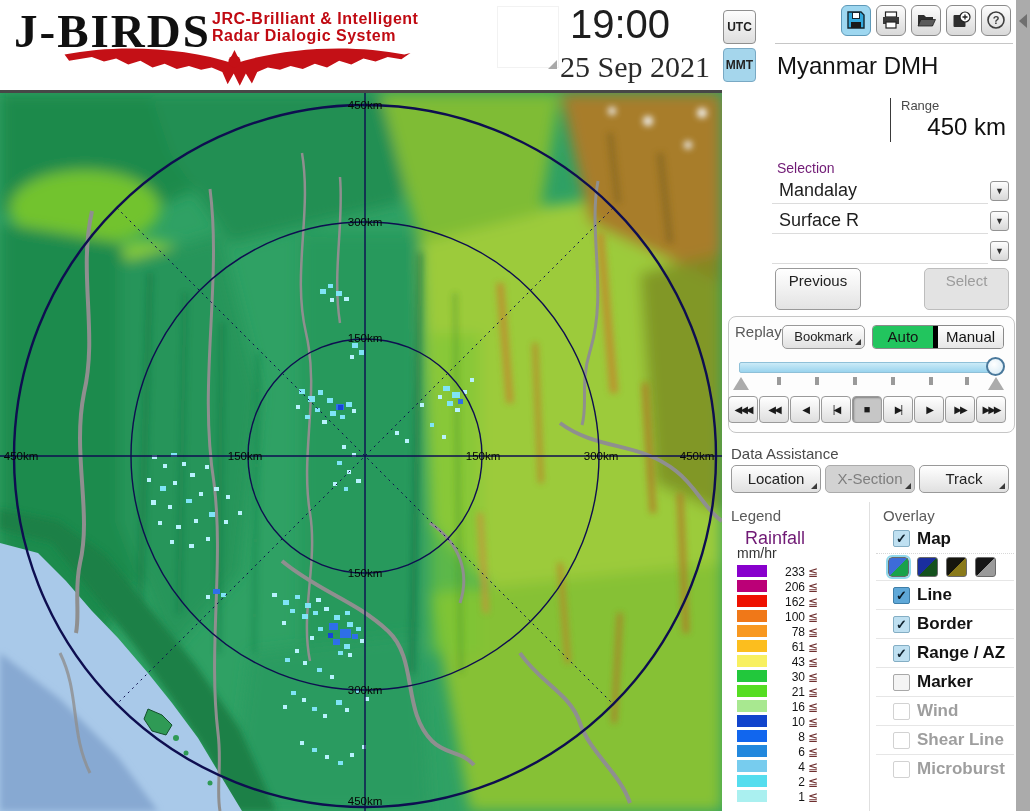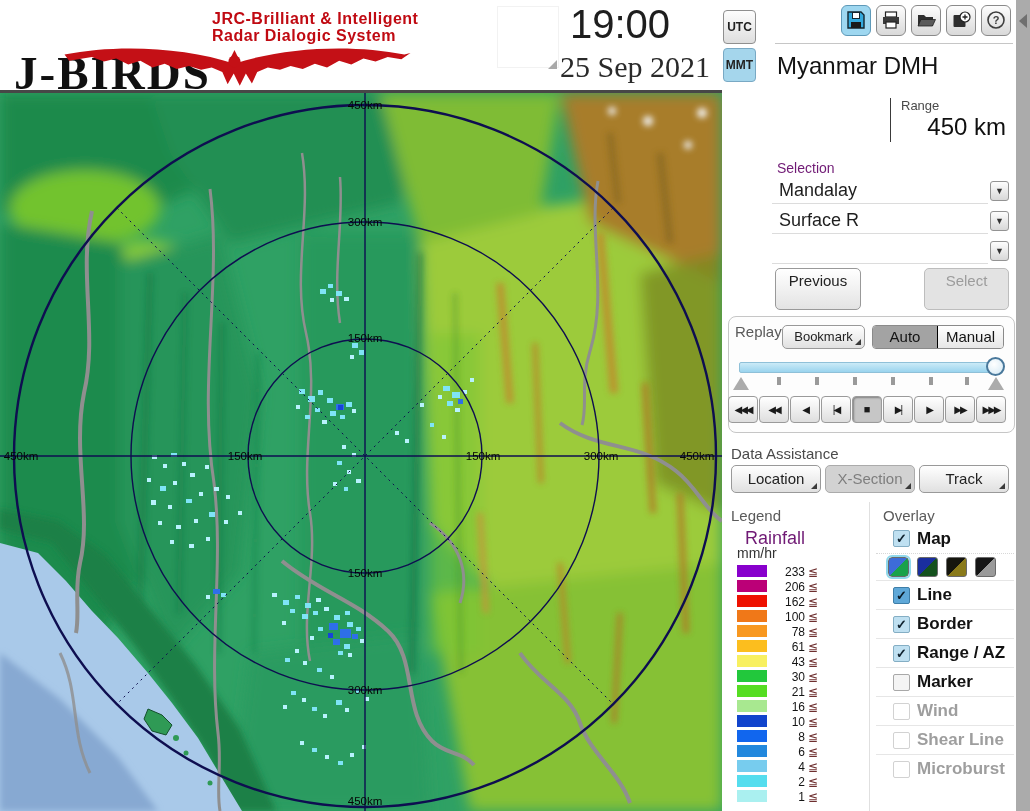--- a/index.html
+++ b/index.html
@@ -2,21 +2,21 @@
 <html><head>
 <meta charset="utf-8">
 <style>
   * { margin:0; padding:0; box-sizing:border-box; }
   html,body { width:1030px; height:811px; overflow:hidden; background:#ECECEC;
               font-family:"Liberation Sans", sans-serif; }
 
   
   #header { position:absolute; left:0; top:0; width:1030px; height:90px; background:#FFFFFF; }
   #logo-title { position:absolute; left:14px; top:4px; font-family:"Liberation Serif", serif;
-                font-weight:bold; font-size:47px; letter-spacing:2px; color:#101010;margin-top:42px; }
+                font-weight:bold; font-size:47px; letter-spacing:2px; color:#101010; }
   #logo-sub { position:absolute; left:212px; top:10px; color:#C00A12; font-weight:bold;
               font-size:16px; line-height:17px; letter-spacing:0.5px; }
   #eagle { position:absolute; left:10px; top:44px; }
   #station-logo-box { position:absolute; left:497px; top:6px; width:62px; height:62px;
                       background:#FFFFFF; border:1px solid #F2F2F2; }
   #station-grip { position:absolute; left:548px; top:60px; width:0; height:0;
                   border-left:9px solid transparent; border-bottom:9px solid #A9A9A9; }
   #clock-time { position:absolute; left:570px; top:2px; width:148px; font-size:40px; color:#1E1E1E; }
   #clock-date { position:absolute; left:560px; top:50px; width:160px; font-size:30px; color:#2A2A2A;font-family:Liberation Serif, serif; }
   .tzbtn { position:absolute; left:723px; width:33px; height:34px; border:1px solid #8F8F8F;
@@ -74,21 +74,21 @@
                 border:1px solid #C6C6C6; border-radius:8px; background:#FDFDFD; }
   #replay-label { position:absolute; left:735px; top:323px; font-size:15px; color:#5A5A5A; }
   .cornerbtn { position:absolute; border:1px solid #999; border-radius:5px;
                background:linear-gradient(#FFFFFF,#E0E0E0); font-size:13px; color:#222;
                text-align:center; cursor:pointer; }
   .cornerbtn::after { content:""; position:absolute; right:3px; bottom:3px; width:0; height:0;
                       border-left:6px solid transparent; border-bottom:6px solid #3A3A3A; }
   #bookmark-button { left:782px; top:325px; width:83px; height:24px; line-height:22px; }
   #auto-manual { position:absolute; left:872px; top:325px; width:132px; height:24px;
                  border:1px solid #8A8A8A; border-radius:4px; overflow:hidden; display:flex; }
-  #auto-button { width:65px; background:#a3a3a3; border-right:1px solid #000000; }
+  #auto-button { width:65px; background:#22c55e; border-right:5px solid #000000; }
   #manual-button { width:65px; background:linear-gradient(#FFF,#E6E6E6); }
   #auto-button,#manual-button { font-size:15px; color:#141414; text-align:center; line-height:22px; cursor:pointer; }
   #replay-slider-track { position:absolute; left:739px; top:362px; width:263px; height:11px;
                          background:linear-gradient(#CBEAF7,#9AD4EE); border:1px solid #8FC0D8;
                          border-radius:2px; cursor:pointer; }
   #replay-slider-handle { position:absolute; left:986px; top:357px; width:19px; height:19px;
                           border:2px solid #49789B; border-radius:50%;
                           background:radial-gradient(circle at 40% 35%, #FFFFFF, #D2E8F4); cursor:grab; }
   .tick { position:absolute; top:377px; width:4px; height:8px; background:#9A9A9A; }
   .tri-marker { position:absolute; top:377px; width:0; height:0;

